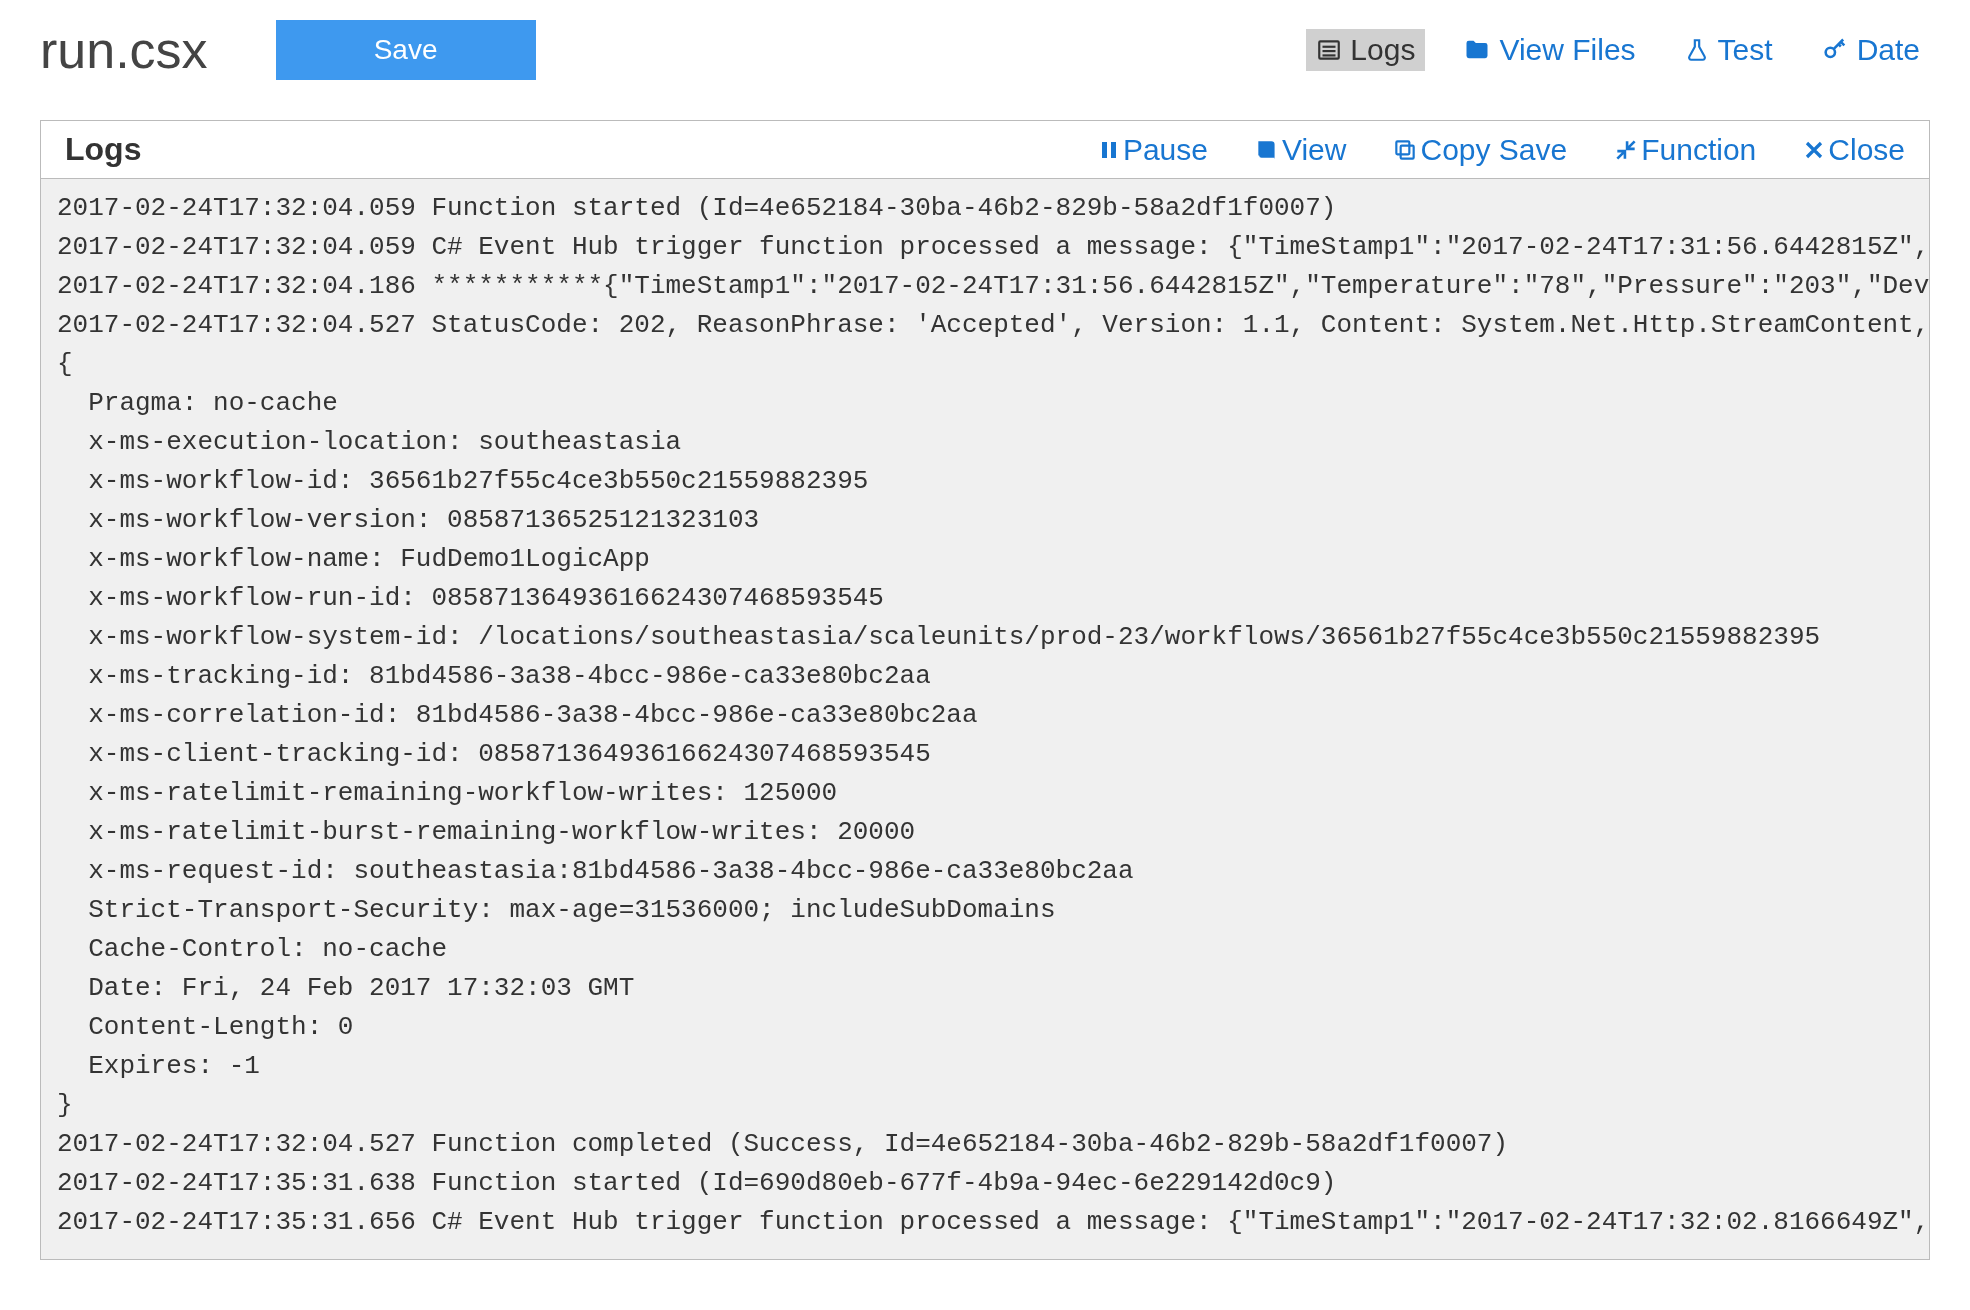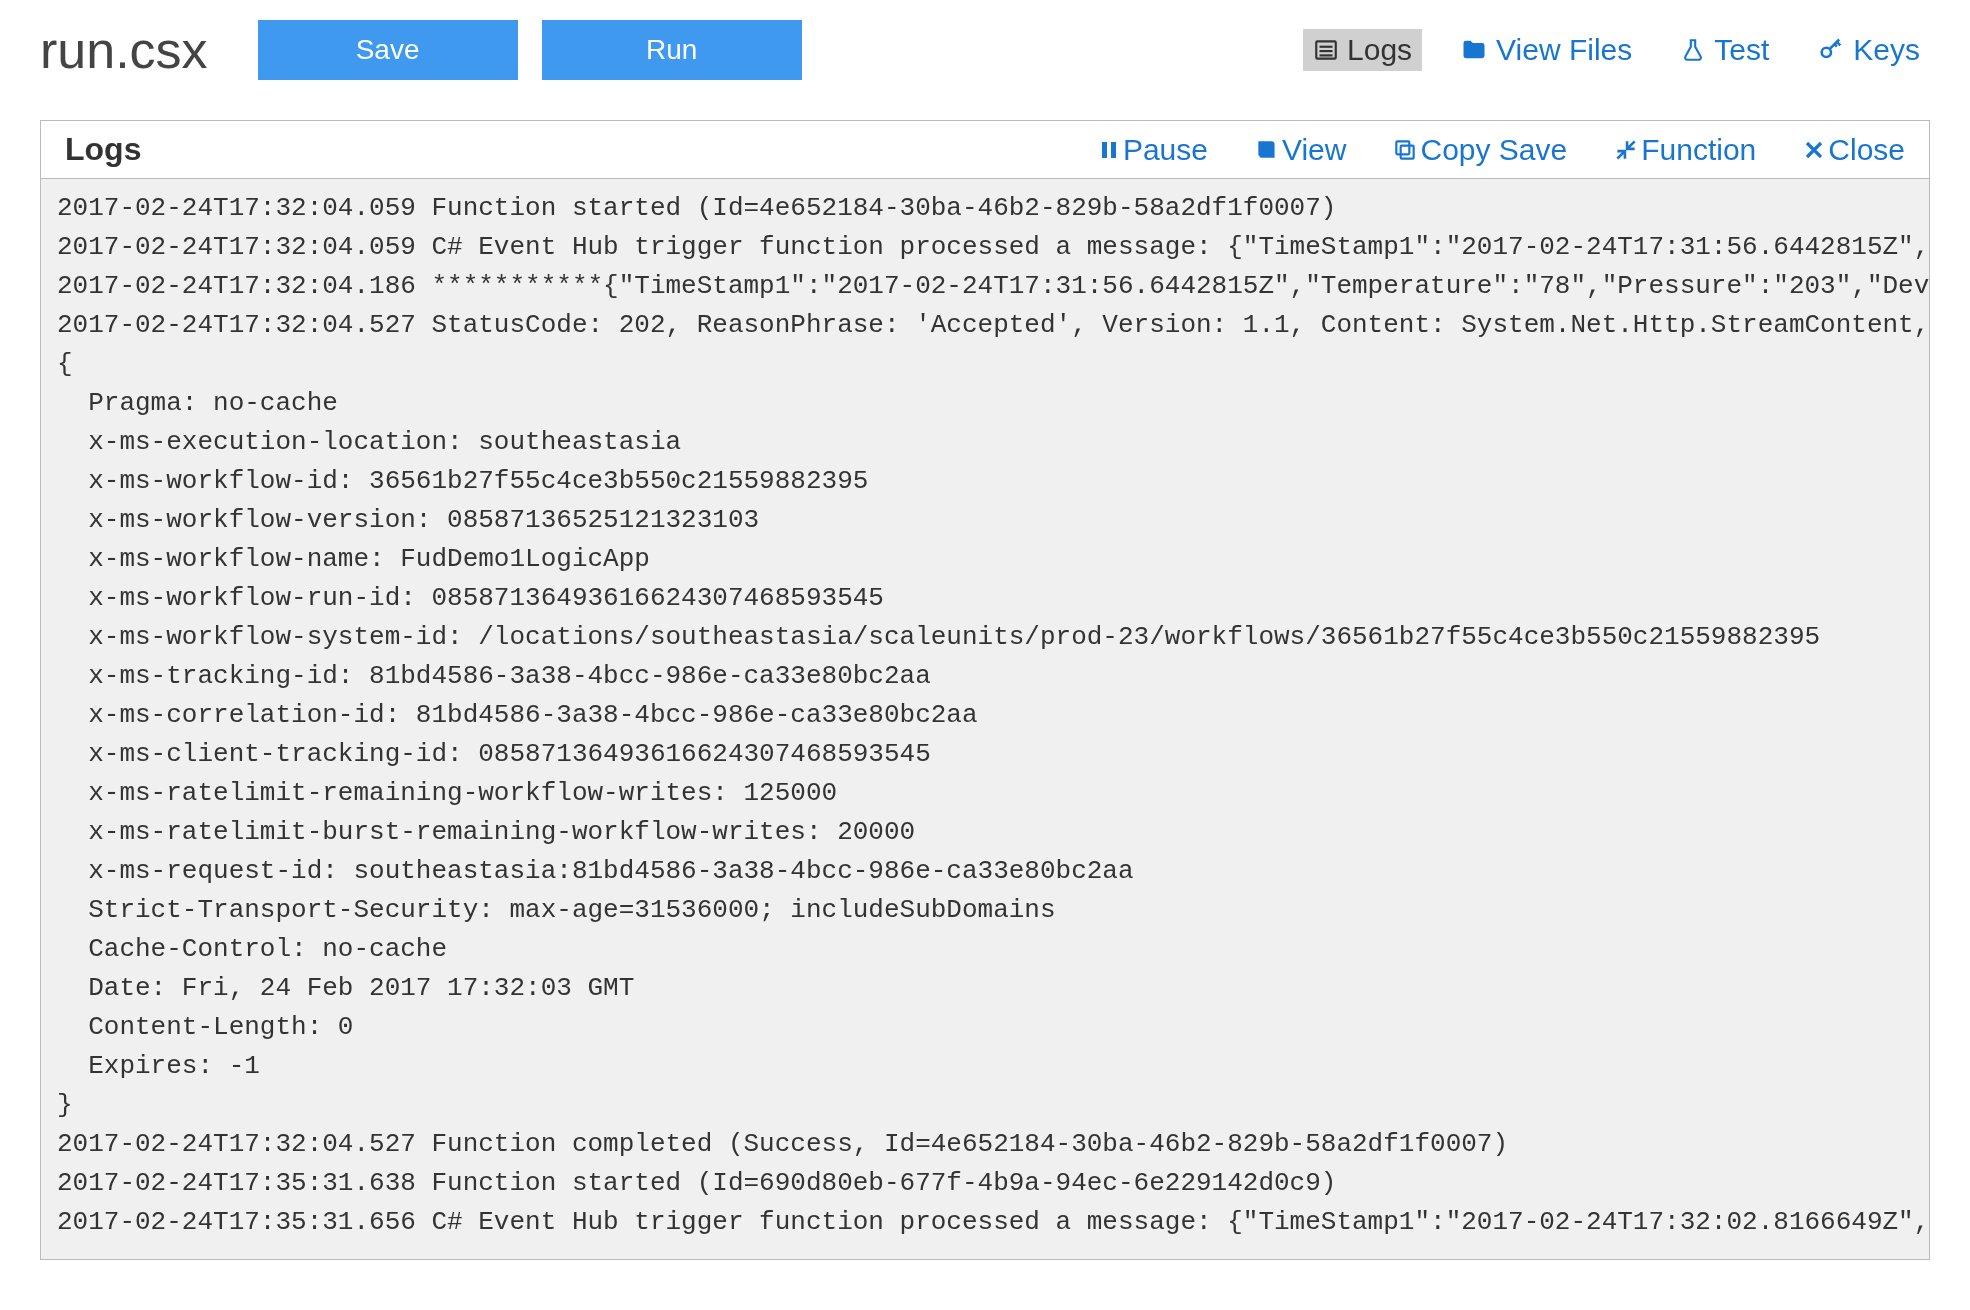--- a/index.html
+++ b/index.html
@@ -14,21 +14,21 @@
   }
   .top-bar {
     display: flex;
     align-items: center;
     padding: 10px 40px 10px 40px;
     height: 100px;
   }
   .filename {
     font-size: 52px;
     color: #444;
-    margin-right: 50px;
+    margin-right: 68px;
     font-weight: 400;
   }
   .btn-primary {
     background: #3e99ef;
     color: #fff;
     border: none;
     font-size: 28px;
     padding: 14px 0;
     width: 260px;
     margin-right: 24px;
@@ -101,21 +101,20 @@
     line-height: 1.5;
   }
   .log-line { white-space: pre; }
 </style>
 </head>
 <body>
 
 <div class="top-bar">
   <div class="filename">run.csx</div>
   <button class="btn-primary">Save</button>
-  <button class="btn-primary">Run</button>
 
   <div class="top-right">
     <div class="chip active">
       <svg width="26" height="26" viewBox="0 0 24 24" fill="none" stroke="#333" stroke-width="2">
           <rect x="3" y="4" width="18" height="16" rx="1"></rect>
           <line x1="6" y1="9" x2="18" y2="9"></line>
           <line x1="6" y1="13" x2="18" y2="13"></line>
           <line x1="6" y1="17" x2="18" y2="17"></line>
         </svg>
       <span>Logs</span>
@@ -130,21 +129,21 @@
       <svg width="26" height="26" viewBox="0 0 24 24" fill="none" stroke="#1876d1" stroke-width="2">
           <path d="M9 3h6M10 3v6l-5 9a2 2 0 0 0 1.8 3h10.4a2 2 0 0 0 1.8-3l-5-9V3"></path>
         </svg>
       <span>Test</span>
     </div>
     <div class="chip">
       <svg width="28" height="28" viewBox="0 0 24 24" fill="none" stroke="#1876d1" stroke-width="2.2">
           <circle cx="8" cy="14" r="4"></circle>
           <path d="M11 11l8-8M17 5l3 3M15 7l2 2"></path>
         </svg>
-      <span>Keys</span>
+      <span>Date</span>
     </div>
   </div>
 </div>
 
 <div class="logs-panel">
   <div class="logs-header">
     <div class="logs-title">Logs</div>
     <div class="logs-actions">
       <div class="action">
         <svg width="24" height="24" viewBox="0 0 24 24" fill="#1876d1">

